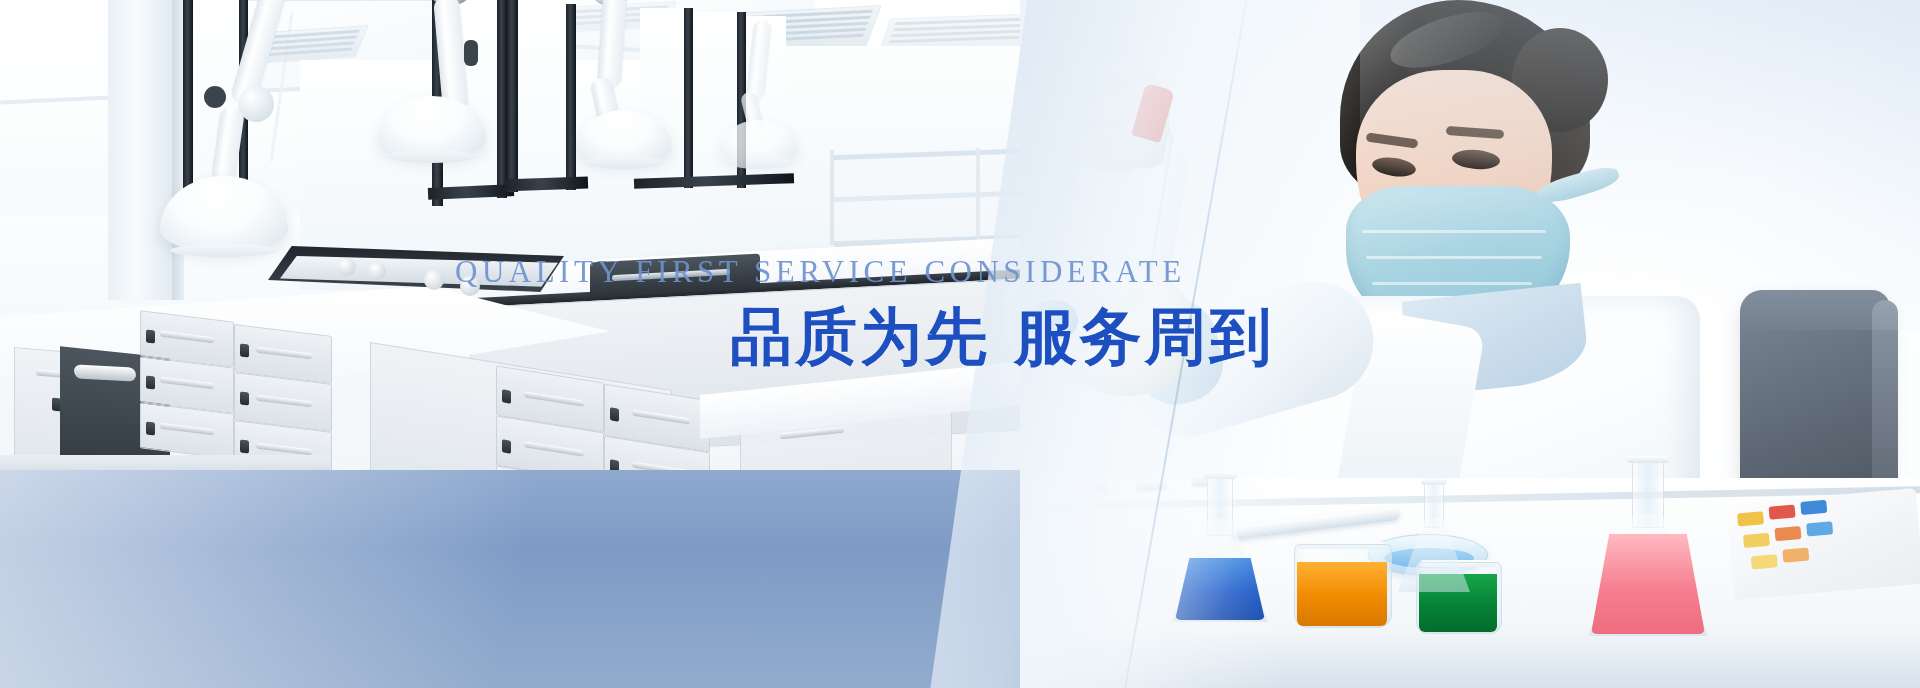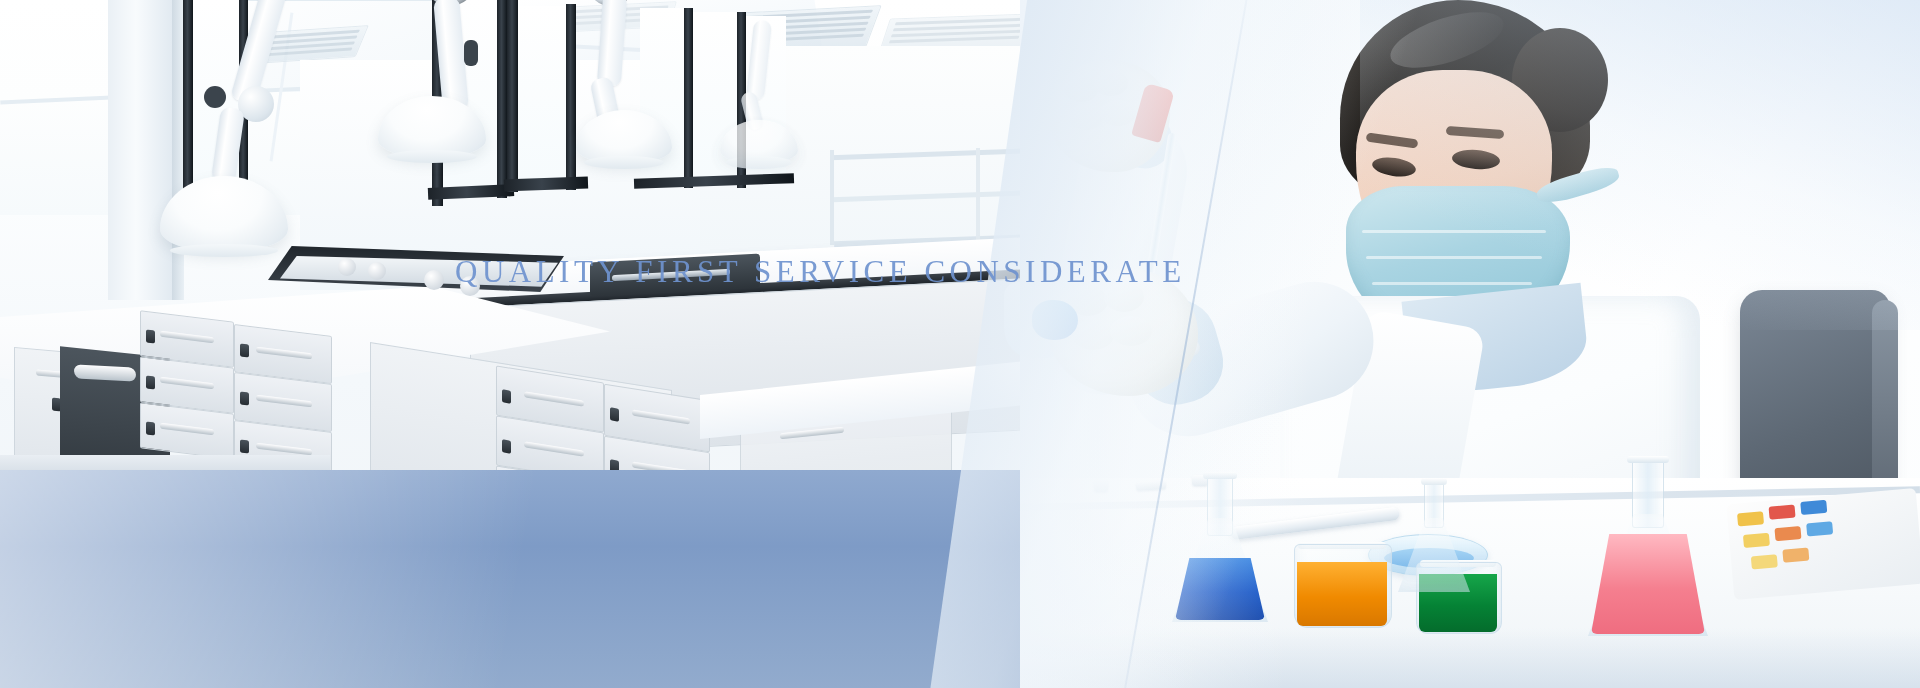--- a/index.html
+++ b/index.html
@@ -605,16 +605,17 @@
     <div class="layer" id="photo-mask"></div>
     <div class="layer" id="blue-wash"></div>
   </div>
 
   <div class="layer" id="seam"></div>
   <div class="layer" id="seam-line"></div>
 
   <div id="text-block">
     <div id="eng-line">QUALITY FIRST  SERVICE  CONSIDERATE</div>
 
+    <div id="headline">品质为先 服务周到</div>
 
   </div>
 
 </div>
 
 </body></html>

